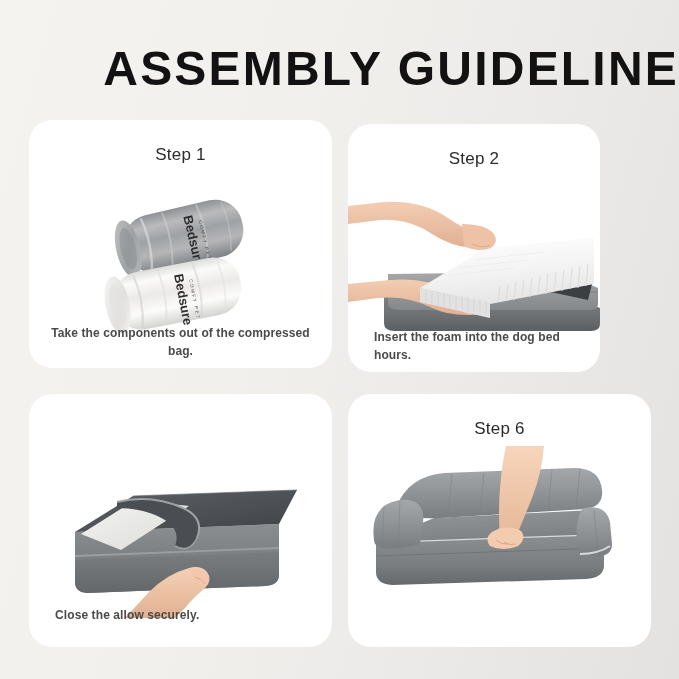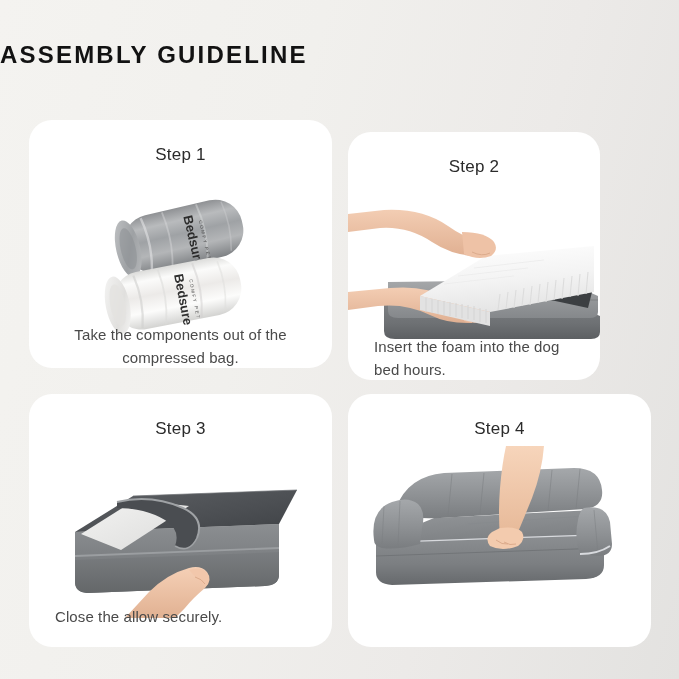--- a/index.html
+++ b/index.html
@@ -8,43 +8,43 @@
     font-family:"Liberation Sans", sans-serif;
     background:linear-gradient(105deg,#f4f3f0 0%,#f1f0ed 38%,#eceae8 68%,#e3e2e0 100%);
     overflow:hidden;
     position:relative;
   }
   #page {
     width:679px; height:679px; position:relative;
   }
   .page-title {
     position:absolute; top:41px; left:0; width:679px;
-    text-align:left;
-    font-size:24px; font-weight:700; letter-spacing:2.2px;
+    text-align:right;
+    font-size:48px; font-weight:700; letter-spacing:2.2px;
     color:#121212;
     font-family:"Liberation Sans", sans-serif;
   }
   .grid { position:absolute; top:120px; left:29px; width:622px; height:527px; }
   .card {
     position:absolute;
     background:#fff;
     border-radius:23px;
   }
   .card.c1 { left:0;    top:0;    width:303px; height:248px; }
-  .card.c2 { left:319px; top:12px;    width:252px; height:248px; }
+  .card.c2 { left:319px; top:4px;    width:252px; height:248px; }
   .card.c3 { left:0;    top:274px; width:303px; height:253px; }
   .card.c4 { left:319px; top:274px; width:303px; height:253px; }
   .step-title {
     position:absolute; left:0; top:25px; width:100%;
     text-align:center; font-size:17px; color:#2b2b2b; font-weight:400;
     letter-spacing:.2px;
   }
   .caption {
     position:absolute; left:26px; right:20px;
-    font-size:15px; color:#4a4a4a; line-height:1.5; letter-spacing:.1px;
+    font-size:12px; color:#4a4a4a; line-height:1.5; letter-spacing:.1px;font-weight:bold;
   }
   .cap-center { text-align:center; left:14px; right:14px; }
   .cap-left { text-align:left; }
   .art { position:absolute; left:0; top:52px; width:100%; }
   svg { display:block; }
 </style>
 </head>
 <body>
 
 <div id="page">
@@ -197,21 +197,20 @@
           <path d="M0 30 L36 26 Q74 24 100 42 Q114 52 128 56 L124 72 Q102 70 84 58 Q60 42 32 44 L0 48 Z" fill="url(#skin)"></path>
           <path d="M114 48 Q138 48 146 58 Q151 66 143 72 Q130 77 116 70 Z" fill="#eec2a6"></path>
           <path d="M124 68 q10 5 18 1" stroke="#dcab8c" stroke-width="1" fill="none"></path>
         </svg>
       </div>
 
       <div class="caption cap-left" style="top:204px;">Insert the foam into the dog bed hours.</div>
     </div>
 
     <div class="card c3">
-      <div class="step-title">Step 3</div>
 
       <div class="art">
         <svg width="303" height="172" viewBox="0 0 303 172">
           <defs>
             <linearGradient id="darkTop" x1="0" y1="0" x2="1" y2="1">
               <stop offset="0%" stop-color="#5d6064"></stop>
               <stop offset="60%" stop-color="#4c4f53"></stop>
               <stop offset="100%" stop-color="#3f4246"></stop>
             </linearGradient>
             <linearGradient id="sideGray" x1="0" y1="0" x2="0" y2="1">
@@ -251,21 +250,21 @@
           <path d="M96 172 L120 146 Q138 128 160 122 Q172 119 178 126 Q184 134 176 142 Q164 152 156 162 L146 172 Z" fill="url(#skin3)"></path>
           <path d="M160 124 Q172 120 178 127 Q183 134 176 141" fill="#f2c7ab"></path>
           <path d="M166 131 q7 2 10 7" stroke="#dcab8c" stroke-width="1" fill="none"></path>
         </svg>
       </div>
 
       <div class="caption cap-left" style="top:212px;">Close the allow securely.</div>
     </div>
 
     <div class="card c4">
-      <div class="step-title">Step 4</div>
+      <div class="step-title">Step 6</div>
 
       <div class="art">
         <svg width="303" height="160" viewBox="0 0 303 160">
           <defs>
             <linearGradient id="bolster" x1="0" y1="0" x2="0" y2="1">
               <stop offset="0%" stop-color="#a5a8ab"></stop>
               <stop offset="55%" stop-color="#8e9194"></stop>
               <stop offset="100%" stop-color="#7a7d80"></stop>
             </linearGradient>
             <linearGradient id="matGrad" x1="0" y1="0" x2="0.4" y2="1">

